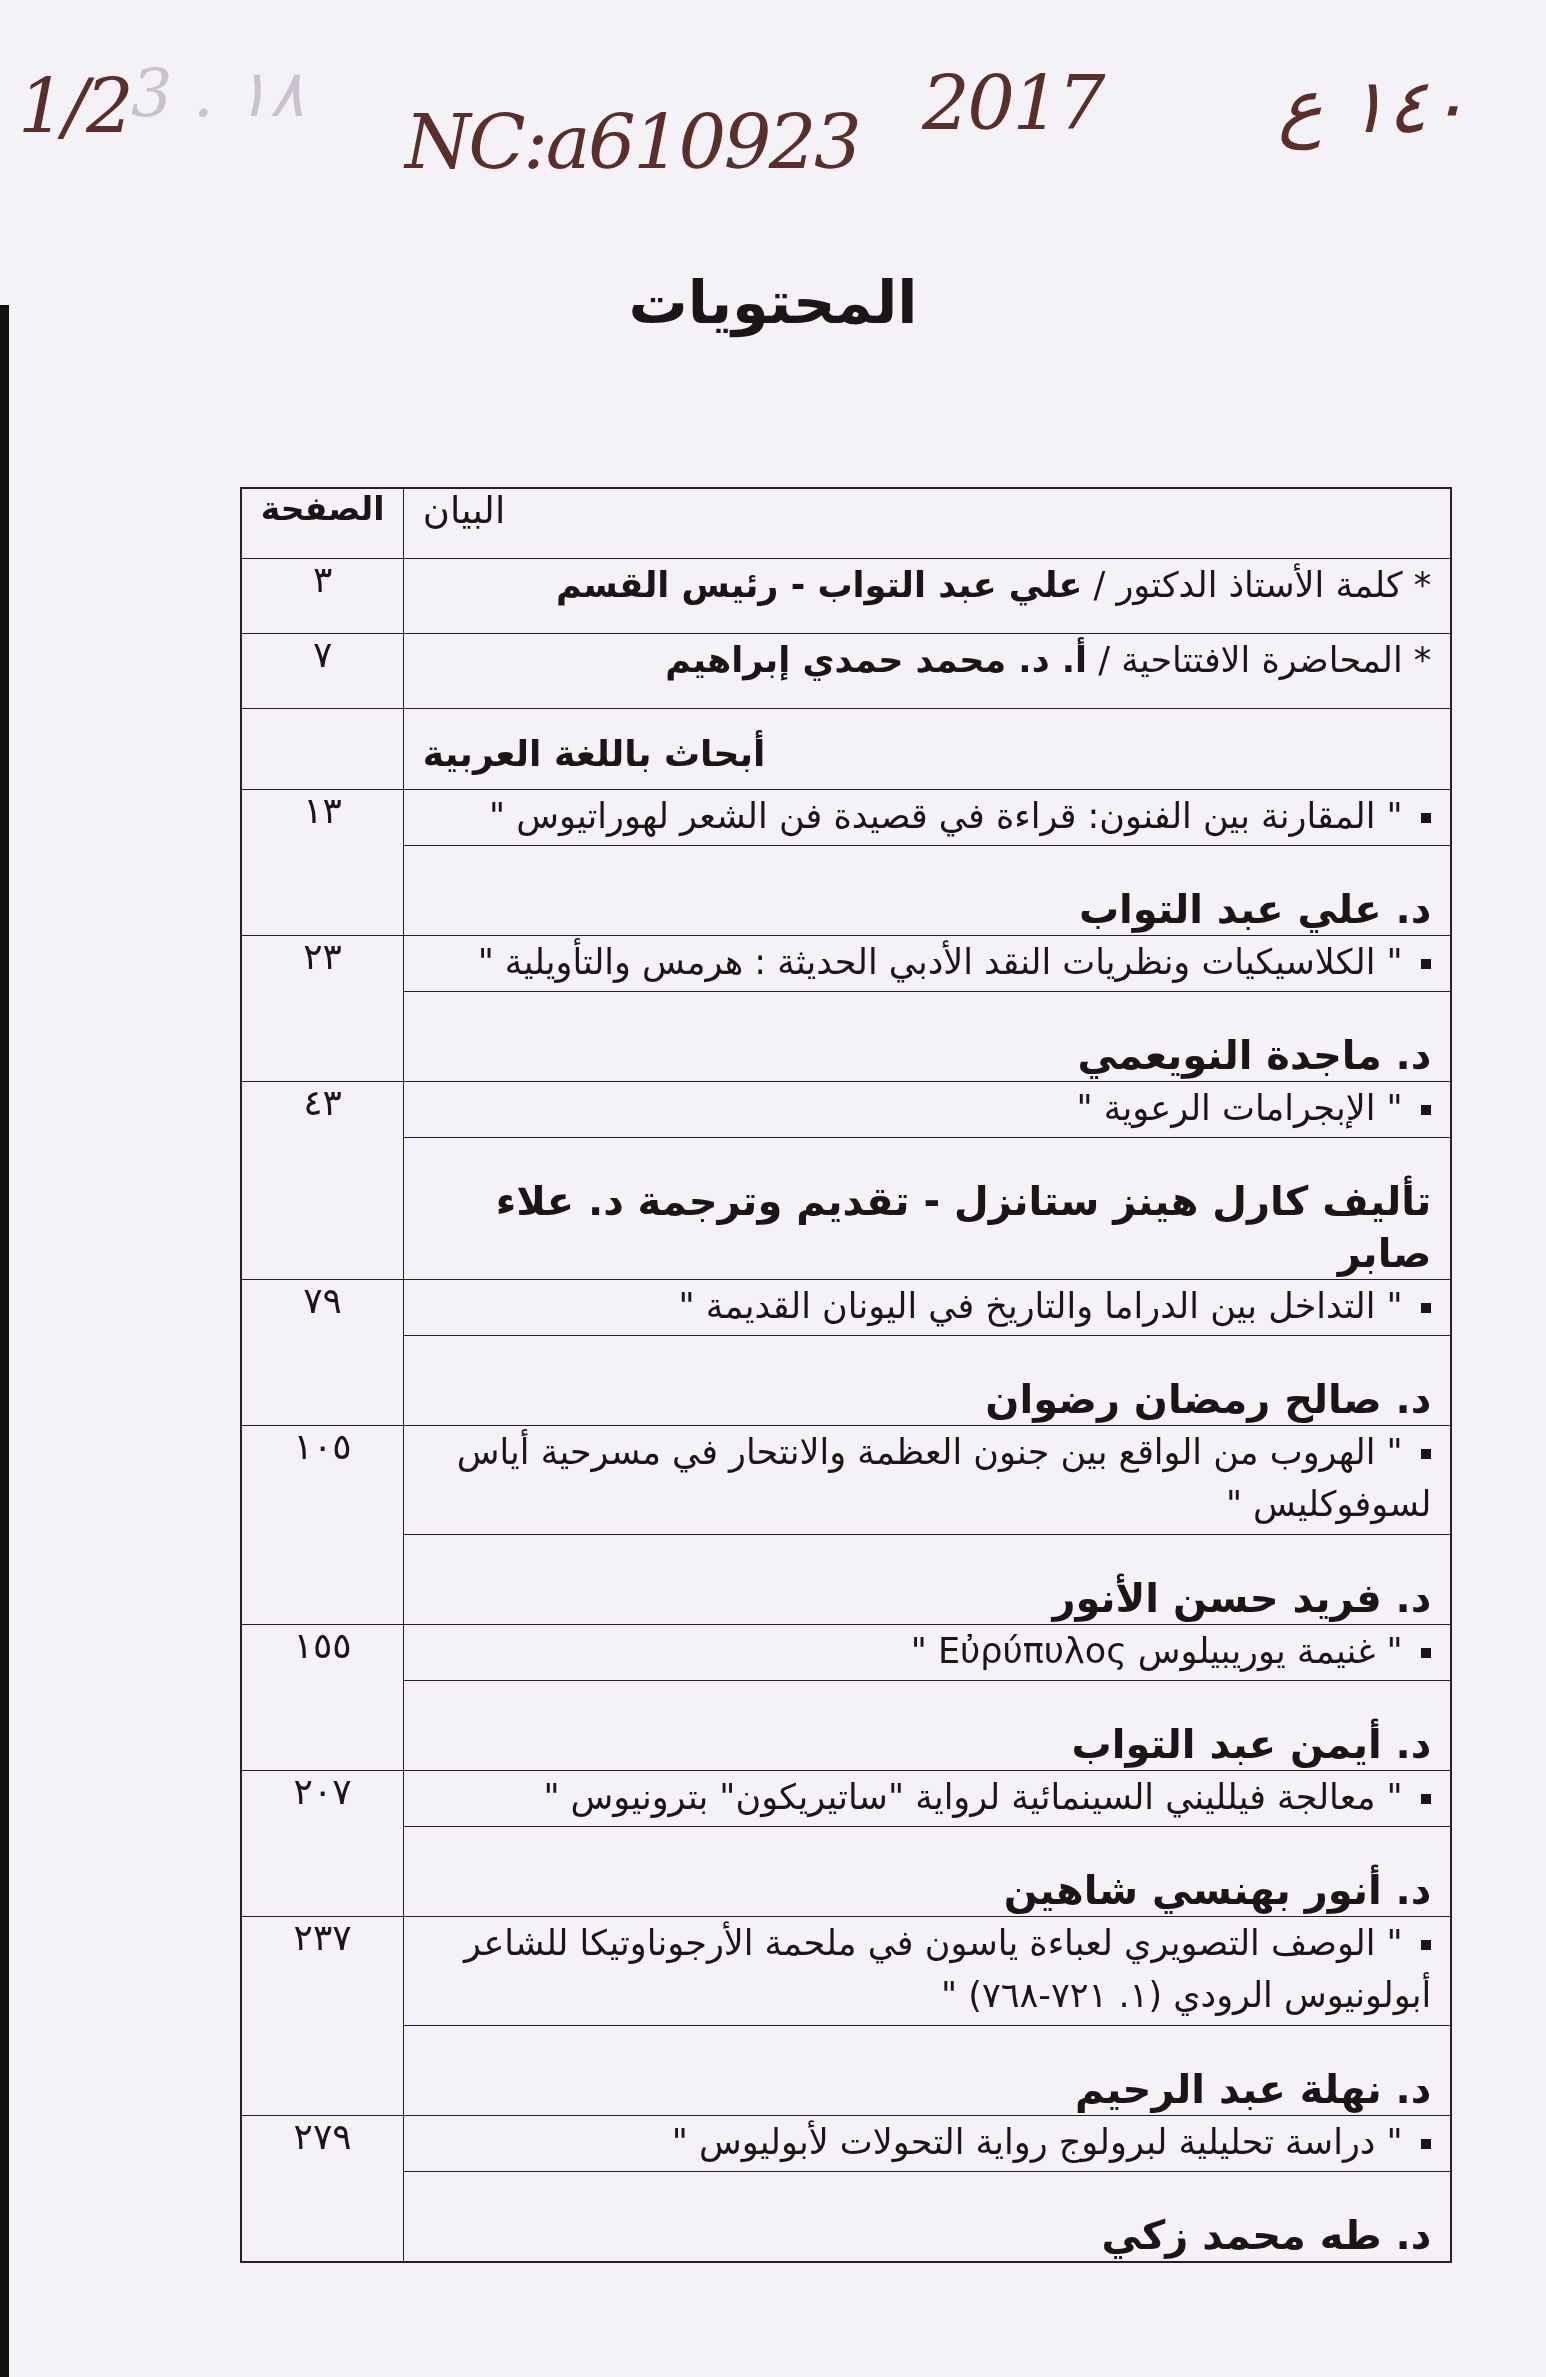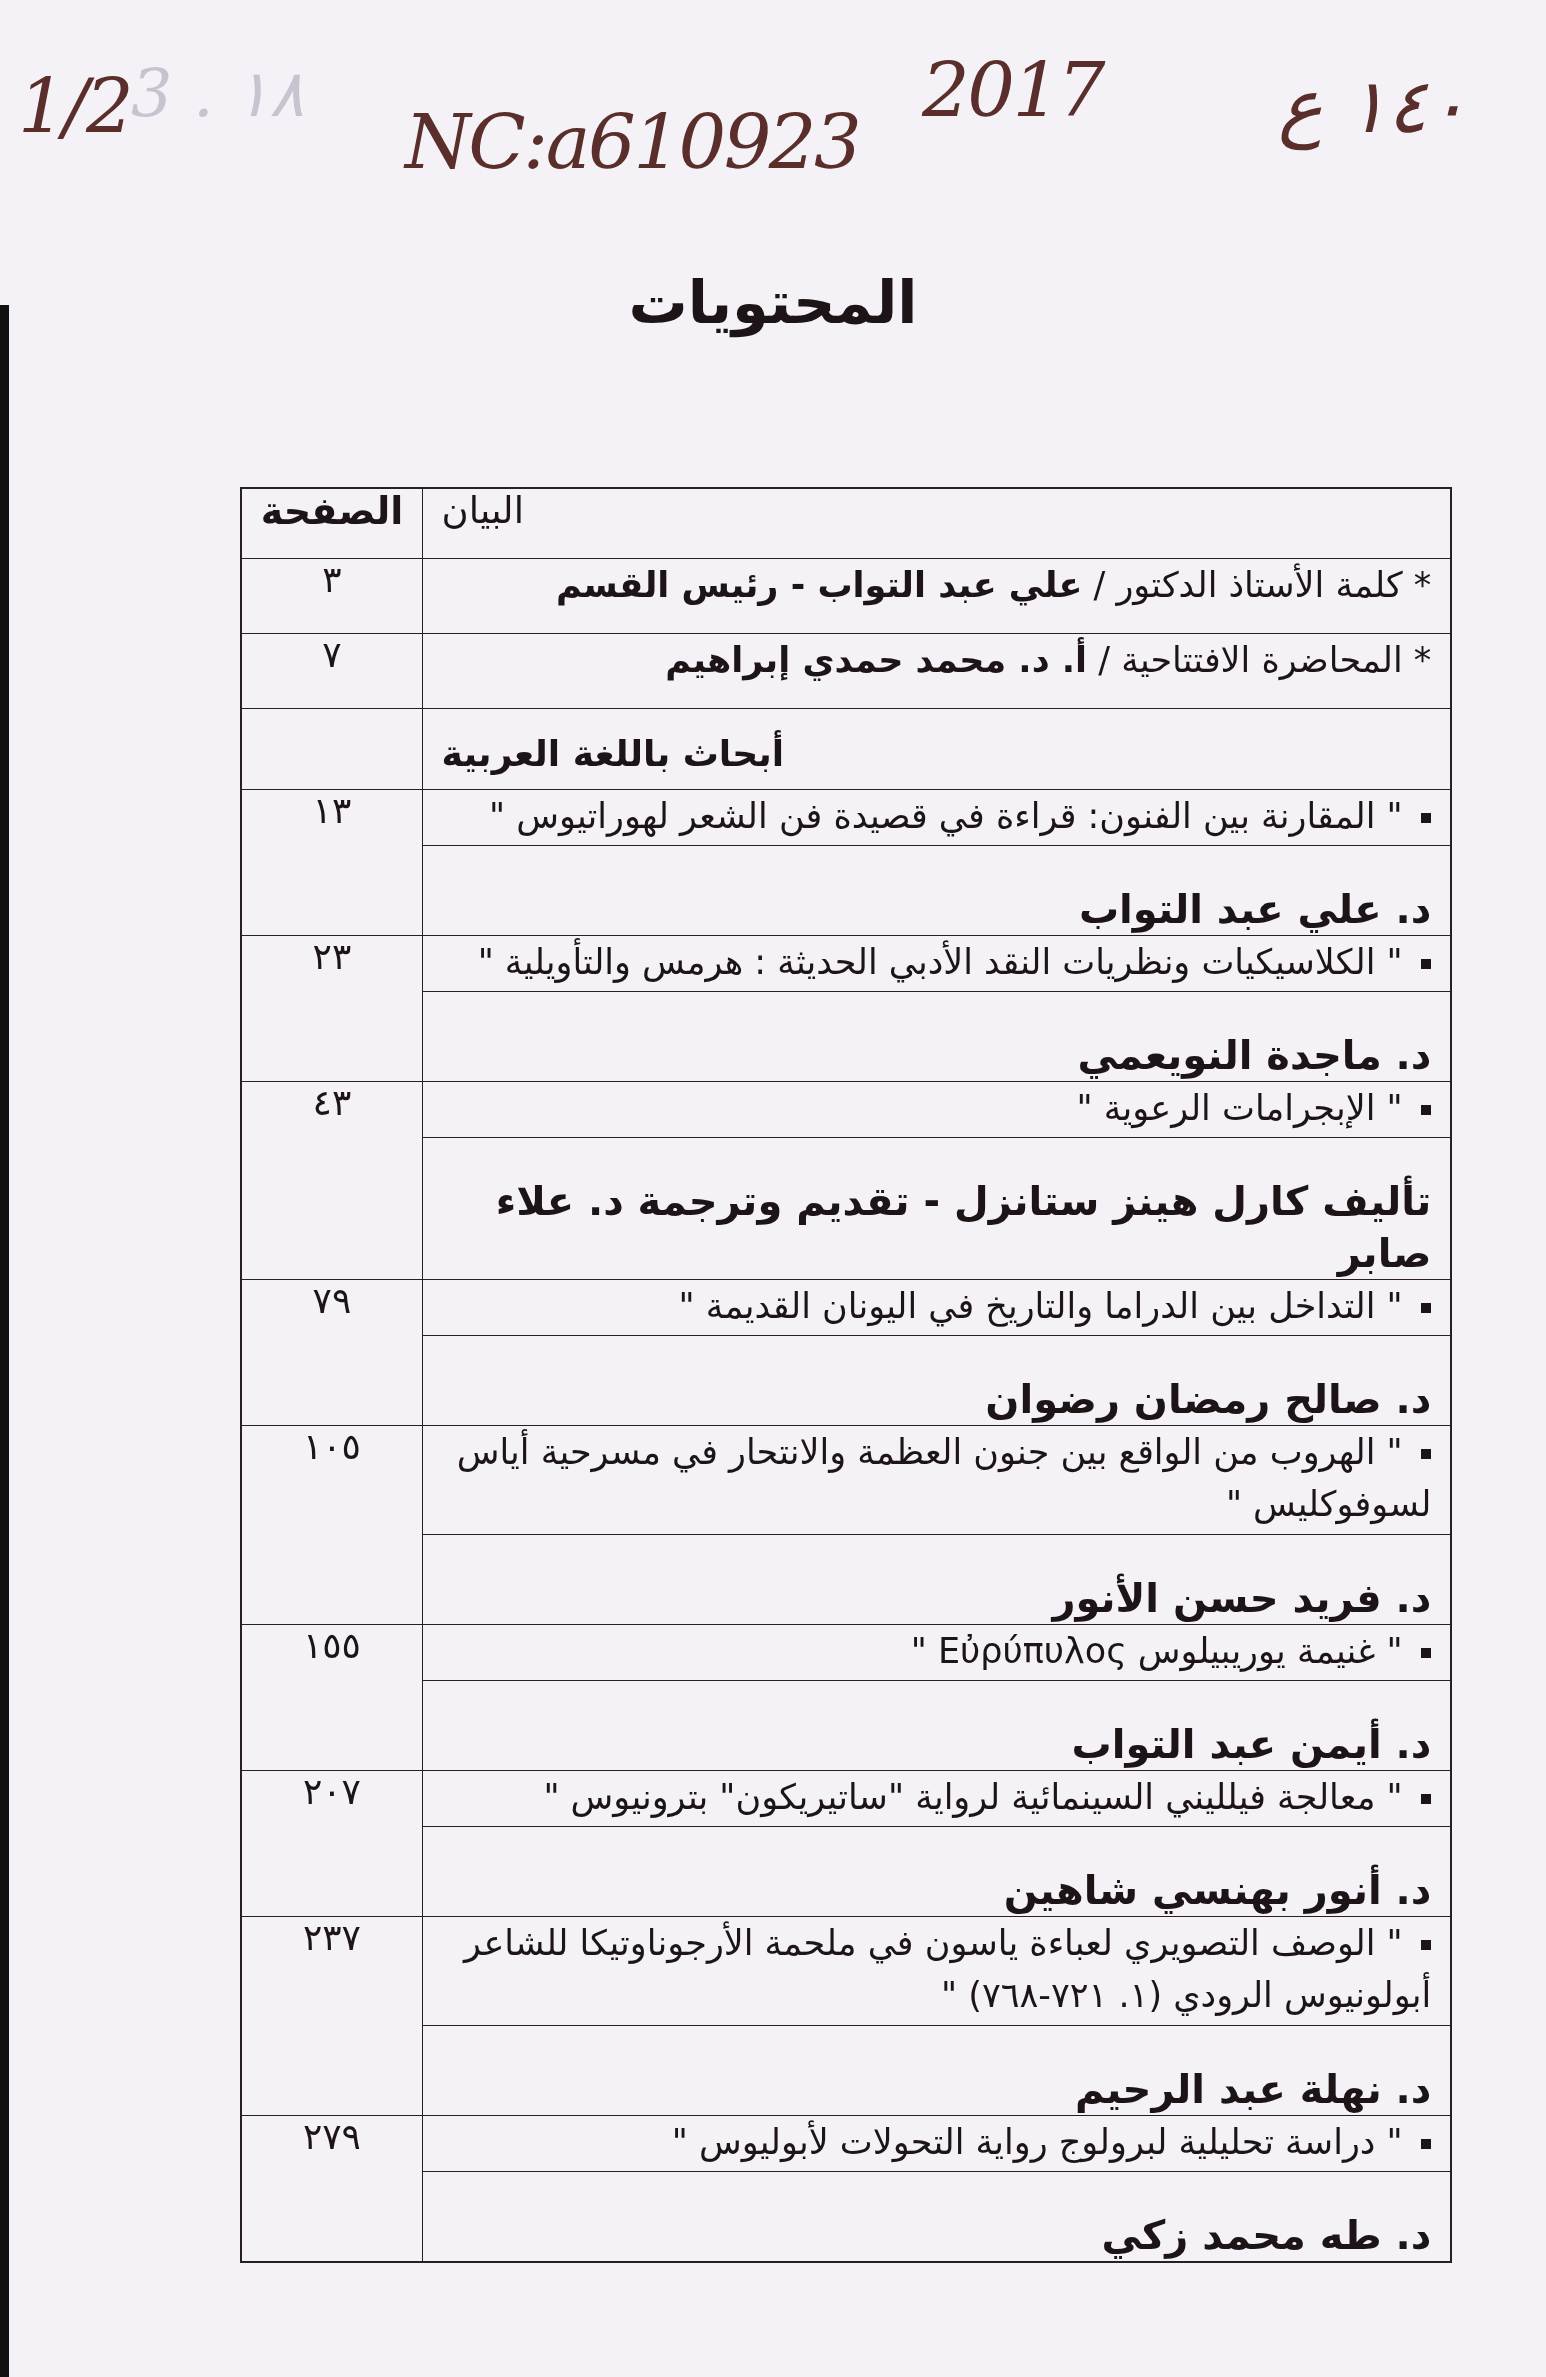--- a/index.html
+++ b/index.html
@@ -22,42 +22,42 @@
   }
   table.toc {
     position: absolute; left: 240px; top: 487px; width: 1212px;
     border-collapse: collapse; direction: rtl;
     border: 2.5px solid #2a1e24;
   }
   table.toc td, table.toc th {
     border: 1.9px solid #2a1e24; padding: 0 18.7px; vertical-align: top;
   }
   th.head-desc { font-size: 37px; font-weight: normal; height: 69px; text-align: left; letter-spacing: 6.2px; }
-  th.head-page { font-size: 38px; font-weight: bold; width: 112px; vertical-align: top; padding-top: 12.5px; }
+  th.head-page { font-size: 33px; font-weight: bold; width: 112px; vertical-align: top; padding-top: 12.5px; }
   td.page { text-align: center; font-size: 36px; padding-top: 12.5px; width: 112px; }
   td.desc { font-size: 35px; line-height: 52px; text-align: right; }
   td.desc.section { text-align: left; font-weight: bold; font-size: 36px; padding-top: 18.7px; border-radius: 26px; }
   td.desc.author { font-weight: bold; font-size: 40px; padding-top: 37px; }
   .bullet { display: inline-block; width: 10px; height: 10px; background: #1d1418; margin-left: 18.7px; vertical-align: middle; }
   .r-top { height: 75px; }
   .r-sec { height: 81px; }
   .r-title { height: 56px; }
   .r-title2 { height: 109px; }
   .r-auth { height: 90px; }
 </style>
 </head>
 <body>
 
 <div class="left-edge"></div>
 
 <div class="handwriting">
   <span class="hw" style="left:18px;top:37px;">1/2</span>
   <span class="hw faint" style="left:131px;top:31px;">3 . ١٨</span>
   <span class="hw" style="left:405px;top:25px;margin-top:48px;">NC:a610923</span>
-  <span class="hw" style="left:922px;top:21px;">2017</span>
+  <span class="hw" style="left:922px;top:34px;">2017</span>
   <span class="hw" style="left:1278px;top:37px;">١٤٠ ع</span>
 </div>
 
 <div class="title">المحتويات</div>
 
 <table class="toc">
   <tbody>
       <tr>
     <th class="head-desc">البيان</th>
     <th class="head-page">الصفحة</th>

